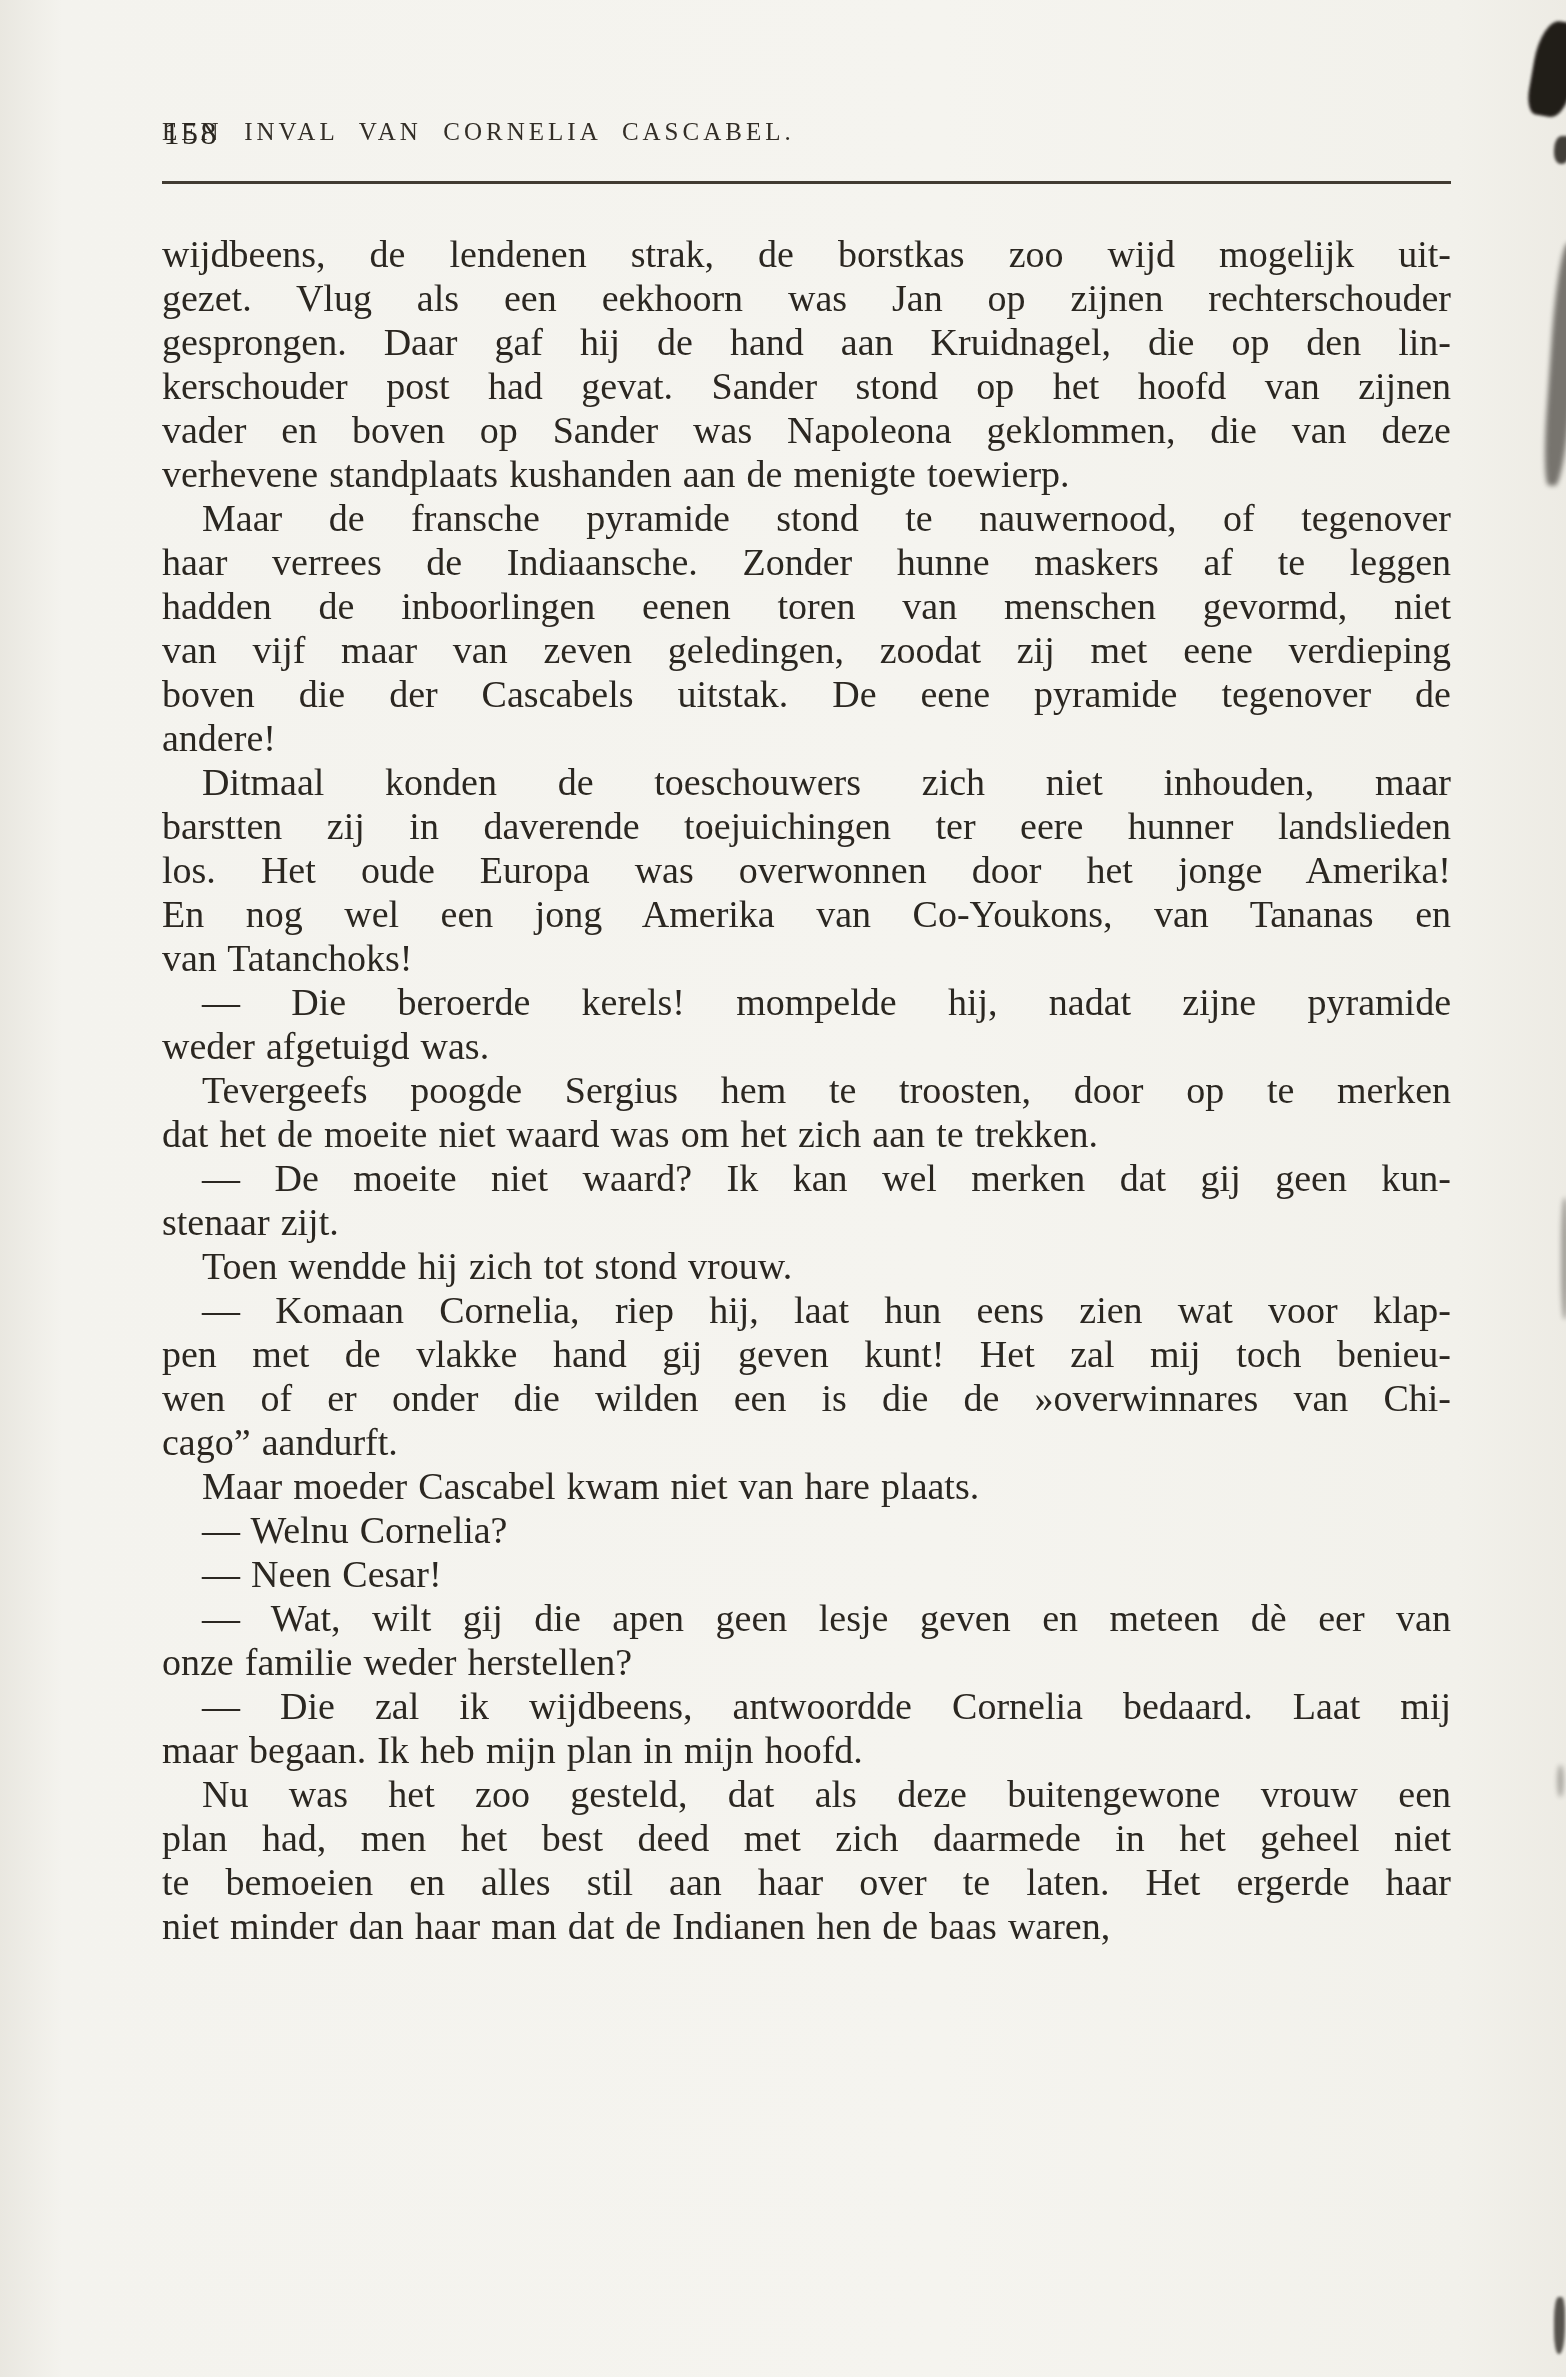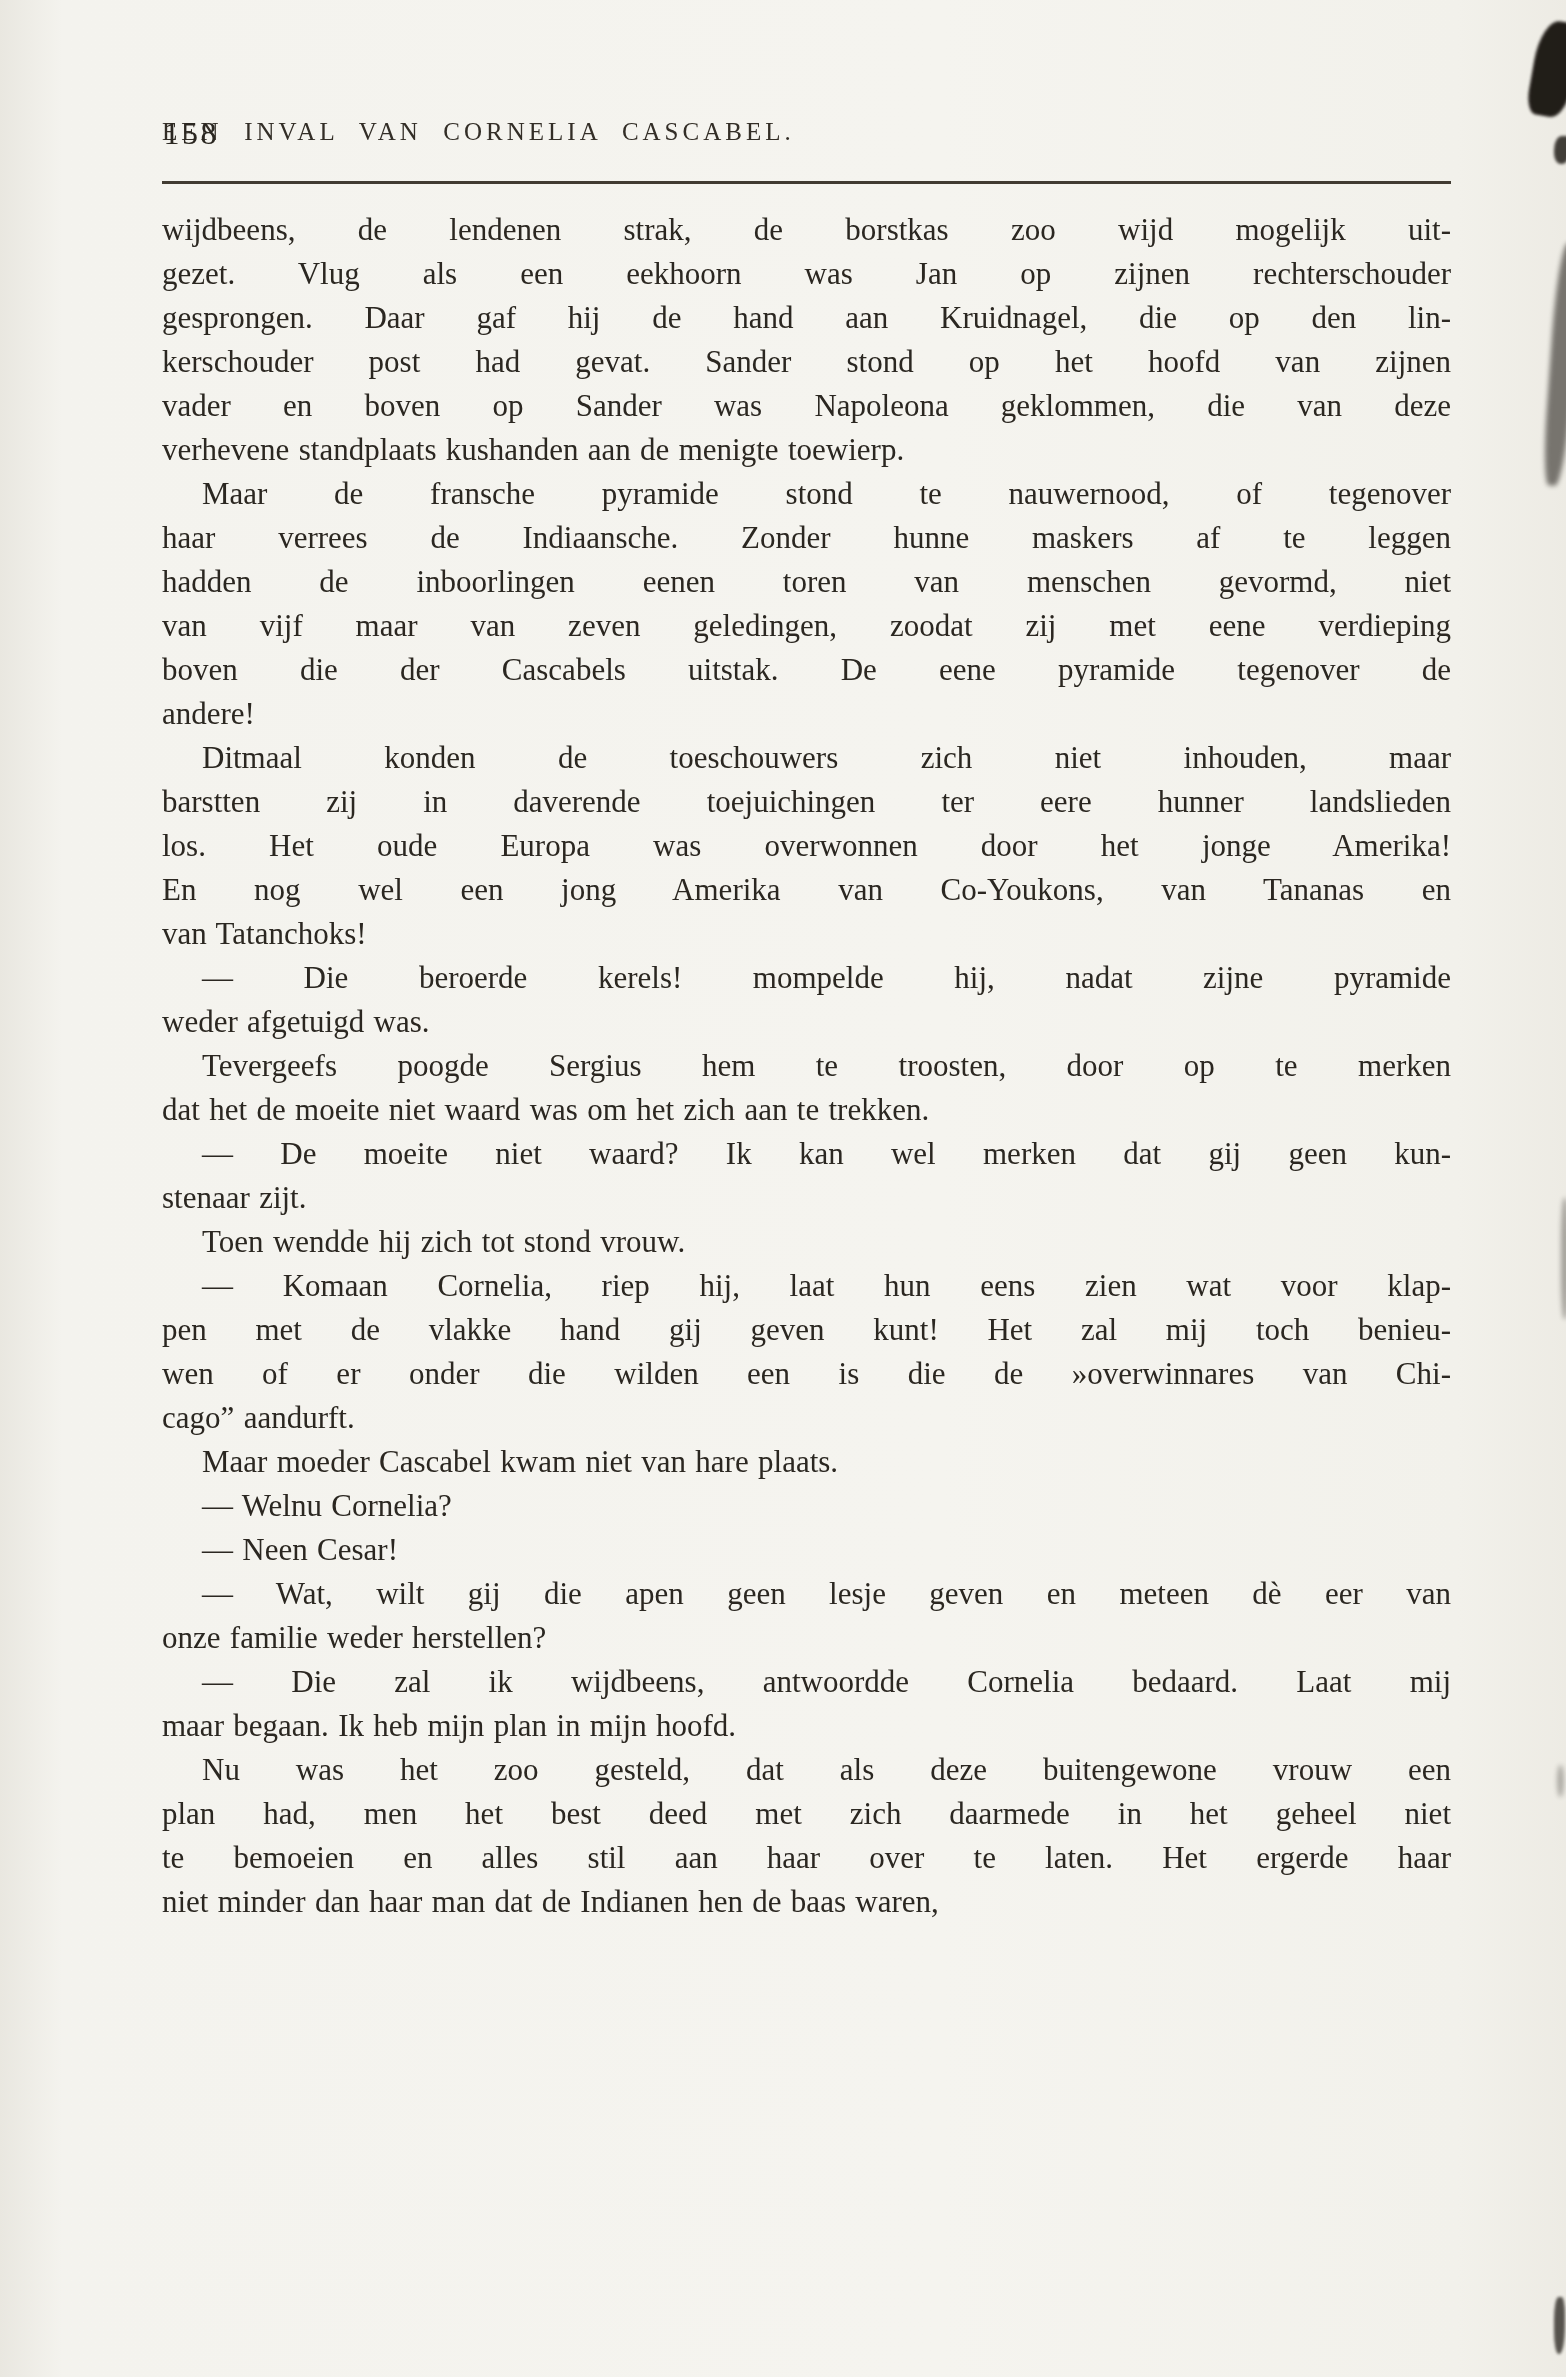--- a/index.html
+++ b/index.html
@@ -42,22 +42,22 @@
     color: #332e27;
   }
 
   .header-rule {
     height: 2.4px;
     background: #413b32;
     margin-top: 19.4px;
   }
 
   .text-block {
-    margin-top: 24px;
-    font-size: 31px;
+    margin-top: 48px;
+    font-size: 38px;
     line-height: 44px;
   }
   .para { }
   .line {
     text-align: justify;
     text-align-last: justify;
     word-spacing: 1.6px;
   }
   .line.last { text-align-last: left; }
   .para.indent .line.first { text-indent: 40px; }

